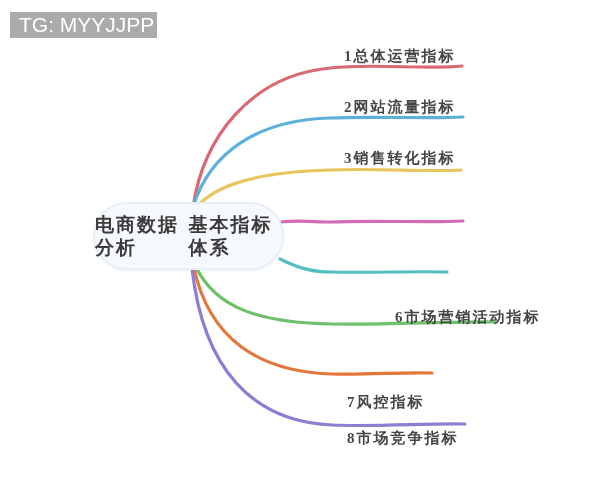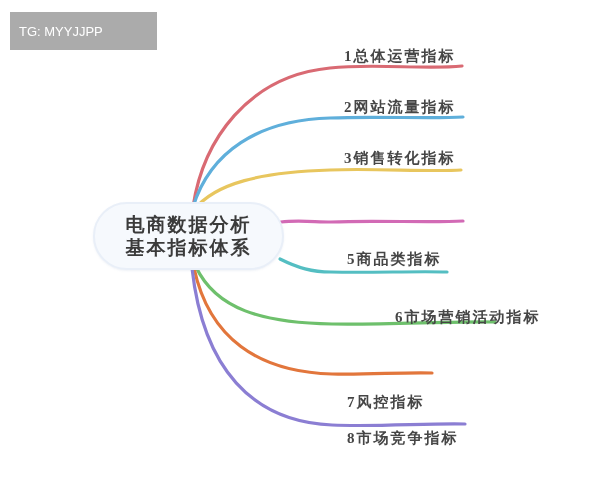--- a/index.html
+++ b/index.html
@@ -11,30 +11,30 @@
     font-family:"Liberation Sans", sans-serif;
   }
   #curves{position:absolute;left:0;top:0;width:600px;height:480px;}
   .watermark{
     position:absolute;
     background:#ababab;
     color:#ffffff;
     display:flex;align-items:center;
     font-family:"Liberation Sans", sans-serif;
   }
-  #wm-top{left:10px;top:12px;width:138px;height:38px;font-size:13px;padding-left:9px;}
+  #wm-top{left:10px;top:12px;width:138px;height:26px;font-size:21px;padding-left:9px;}
   #wm-bottom{left:435px;top:440px;width:157px;height:36px;font-size:19px;justify-content:center;}
   .center-node{
     position:absolute;
     left:93px;top:202px;width:187px;height:64px;
     background:#f6f9fd;
     border:2px solid #e9eff8;
     border-radius:34px;
     box-shadow:0 1px 2px rgba(120,150,190,0.12);
-    display:flex;flex-direction:column;align-items:center;justify-content:center;
+    display:flex;flex-direction:row;align-items:center;justify-content:center;
     font-family:"Liberation Serif", serif;
     font-weight:bold;
     font-size:19px;line-height:23px;
     color:#3b3b3b;
     letter-spacing:2px;
     z-index:2;
   }
   .branch-label{
     position:absolute;
     font-family:"Liberation Serif", serif;
@@ -65,19 +65,18 @@
   <div class="watermark" id="wm-top">TG: MYYJJPP</div>
 
   <div class="center-node">
     <span>电商数据分析</span>
     <span>基本指标体系</span>
   </div>
 
   <div class="branch-label" style="left:344px;top:47px;">1总体运营指标</div>
   <div class="branch-label" style="left:344px;top:98px;">2网站流量指标</div>
   <div class="branch-label" style="left:344px;top:149px;">3销售转化指标</div>
-  <div class="branch-label" style="left:347px;top:250px;">5商品类指标</div>
   <div class="branch-label" style="left:347px;top:308px;margin-left:48px;">6市场营销活动指标</div>
   <div class="branch-label" style="left:347px;top:352px;margin-top:41px;">7风控指标</div>
   <div class="branch-label" style="left:347px;top:386px;margin-top:43px;">8市场竞争指标</div>
 
 
 </div>
 
 </body></html>

